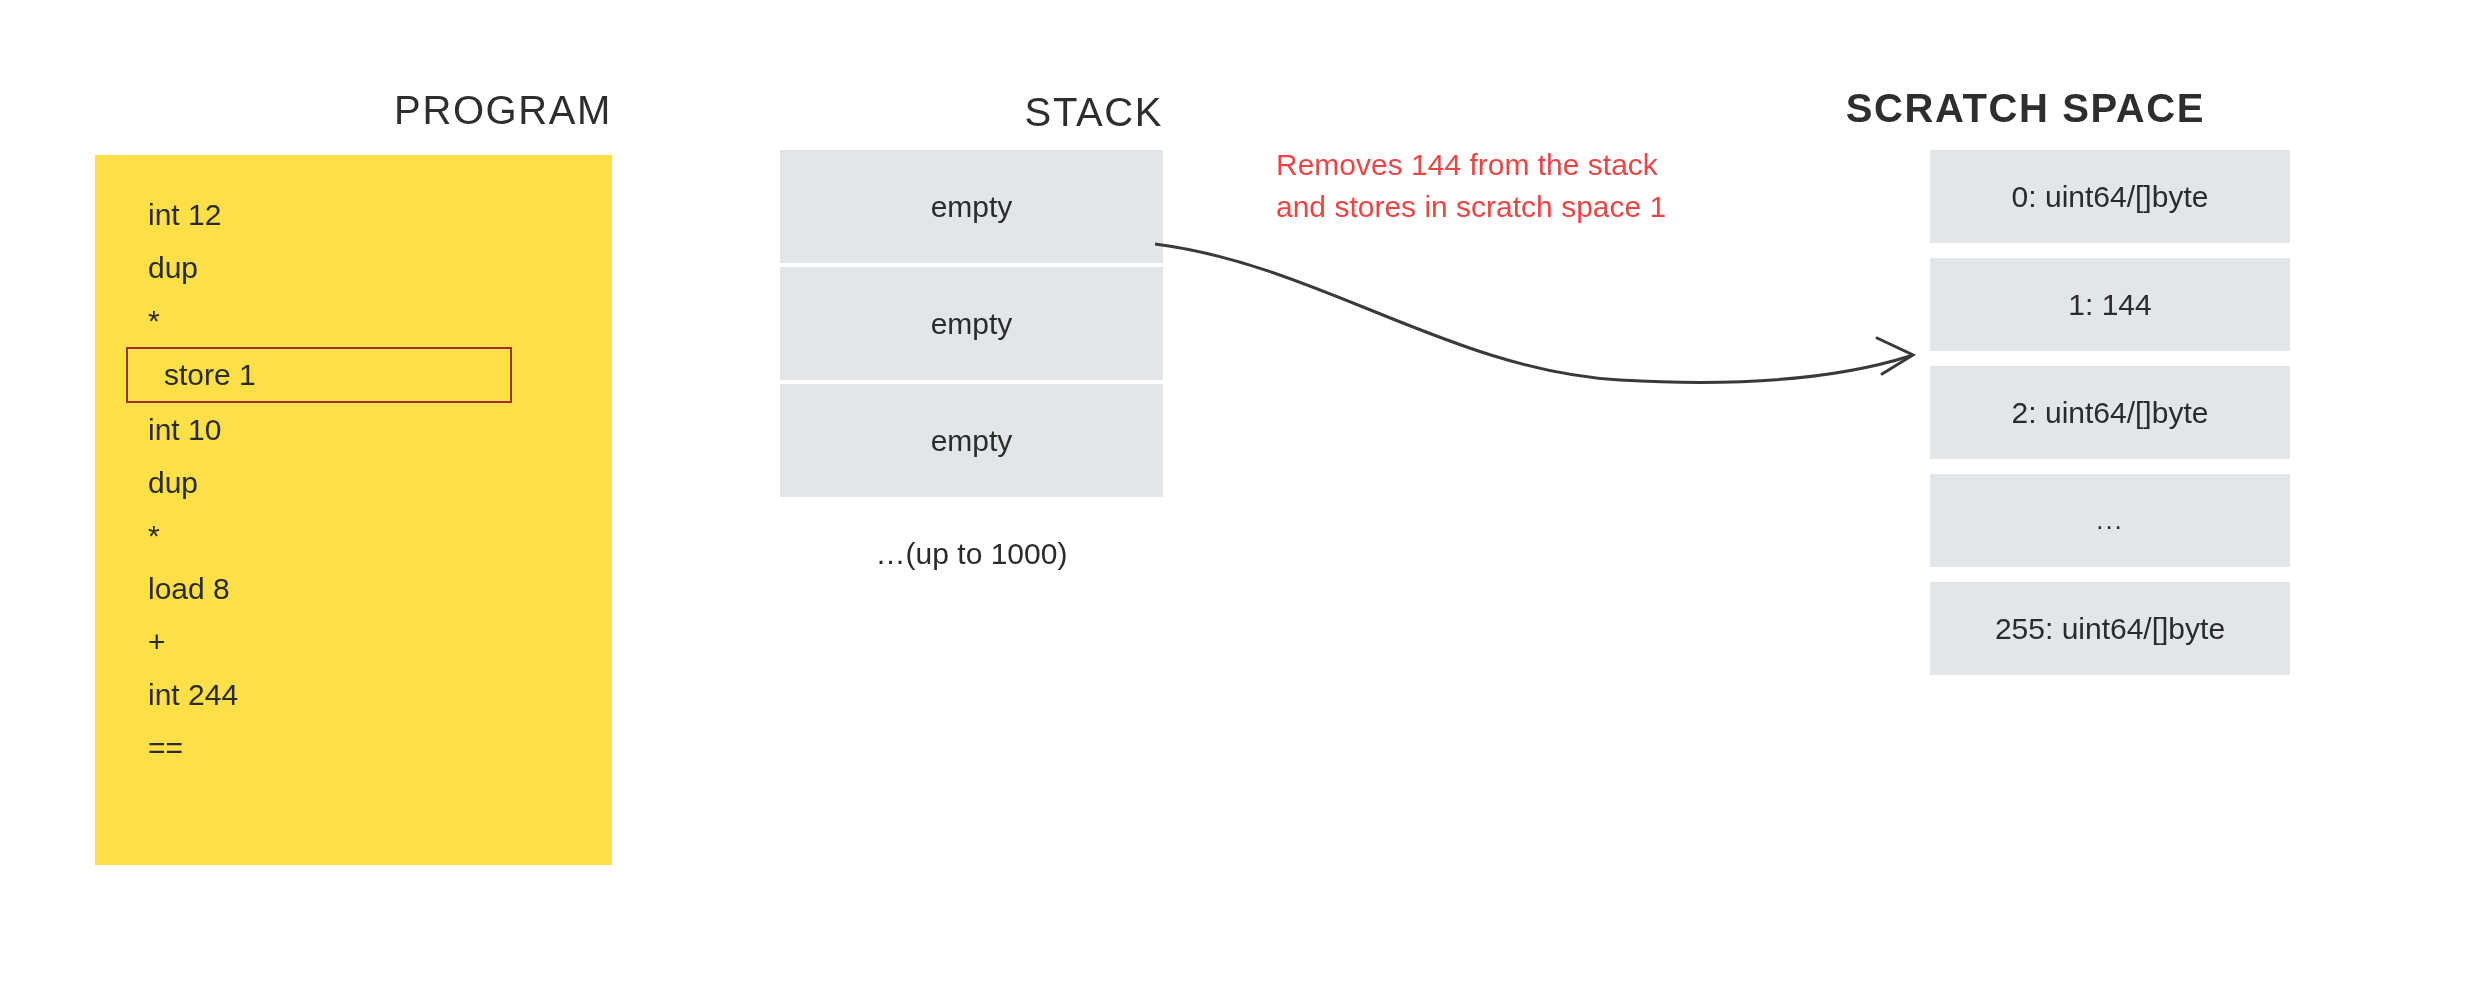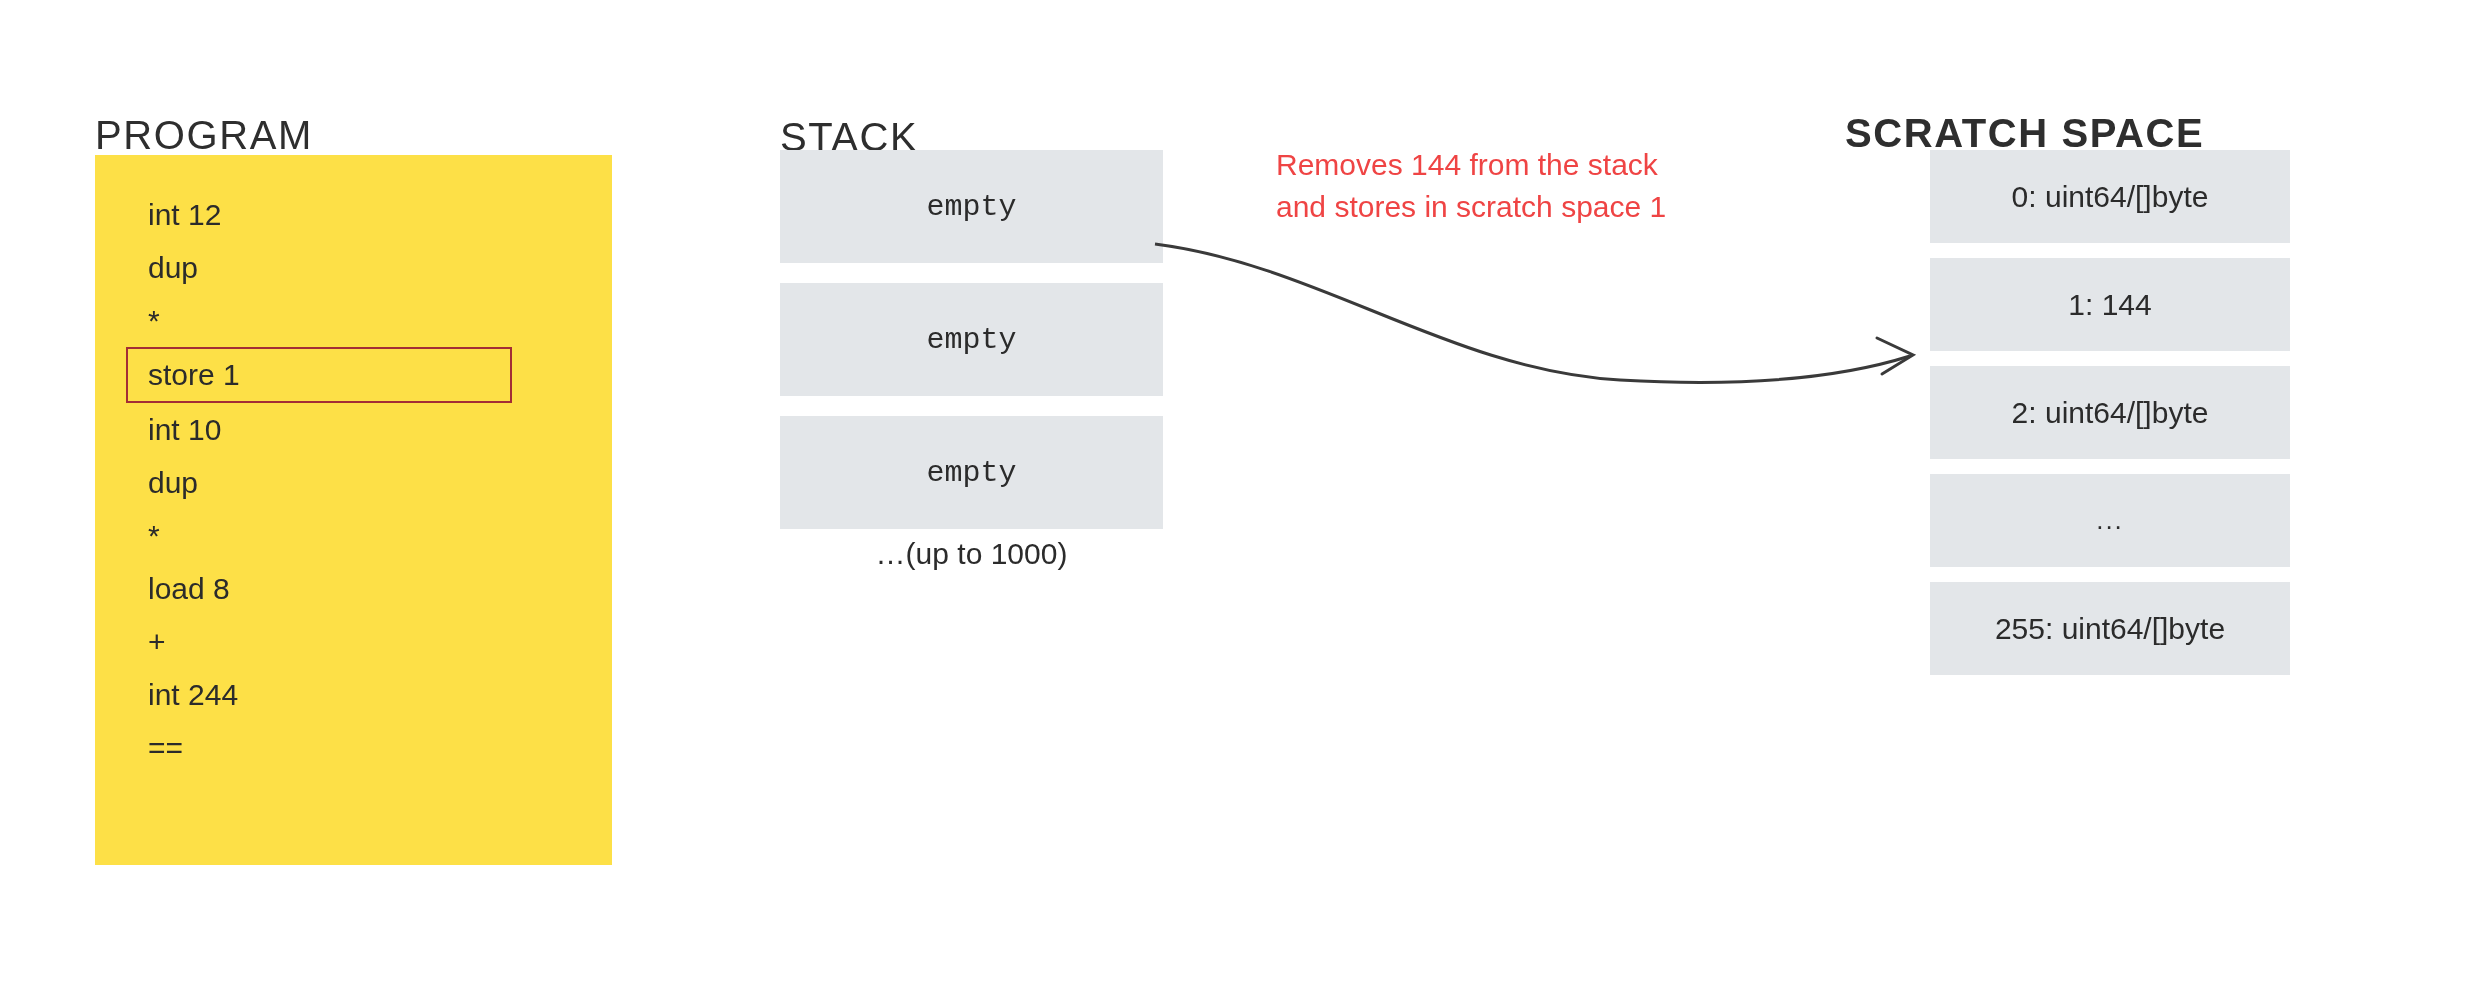--- a/index.html
+++ b/index.html
@@ -22,22 +22,21 @@
   }
 
   
   .col-heading {
     position: absolute;
     font-size: 40px;
     font-weight: 400;
     letter-spacing: 1.6px;
     color: #2e2e2e;
     white-space: nowrap;
-    text-align: left;
-    margin-top: 25px;
+    text-align: right;
   }
   #heading-program { left: 95px;  top: 88px; width: 517px; }
   #heading-stack   { left: 780px; top: 90px; width: 383px; }
   #heading-scratch { left: 1845px;top: 86px; width: 360px; font-weight: bold; }
 
   
   #program-panel {
     position: absolute;
     left: 95px;
     top: 155px;
@@ -57,45 +56,44 @@
     line-height: 53px;
     font-size: 30px;
     color: #2b2b2b;
     padding-left: 8px;
     box-sizing: border-box;
     white-space: nowrap;
   }
   .program-line.highlighted {
     border: 2px solid #a32d35;
     margin-left: -14px;
-    padding-left: 20px;
+    padding-left: 36px;
     width: 386px;
     height: 56px;
     line-height: 52px;
   }
 
   
   #stack-column {
     position: absolute;
     left: 780px;
     top: 150px;
     width: 383px;
   }
   .stack-cell {
     position: relative;
     width: 383px;
     height: 113px;
     background: #e3e6e9;
-    margin-bottom: 20px;
+    margin-bottom: 4px;
     display: flex;
     align-items: center;
     justify-content: center;
     font-size: 30px;
     color: #2b2b2b;
-    font-family: Liberation Mono, monospace;
   }
   #stack-caption {
     position: absolute;
     left: 780px;
     top: 537px;
     width: 383px;
     text-align: center;
     font-size: 30px;
     color: #2b2b2b;
     white-space: nowrap;

